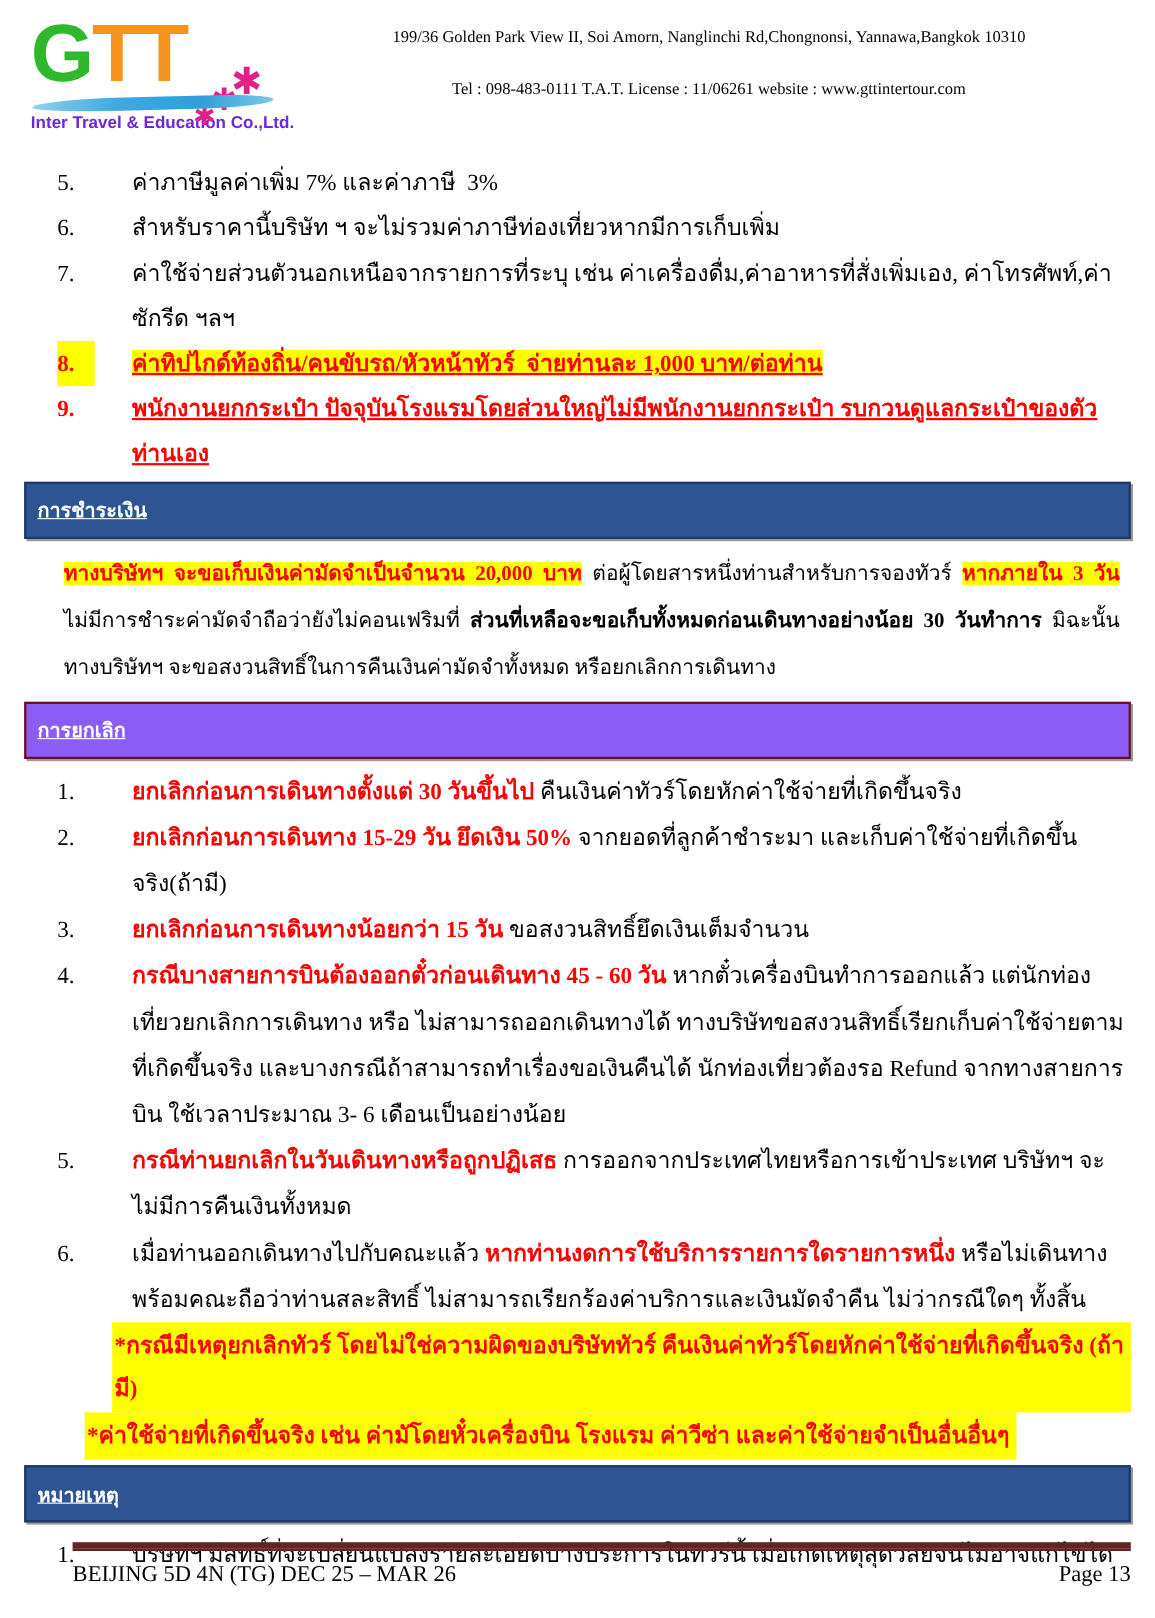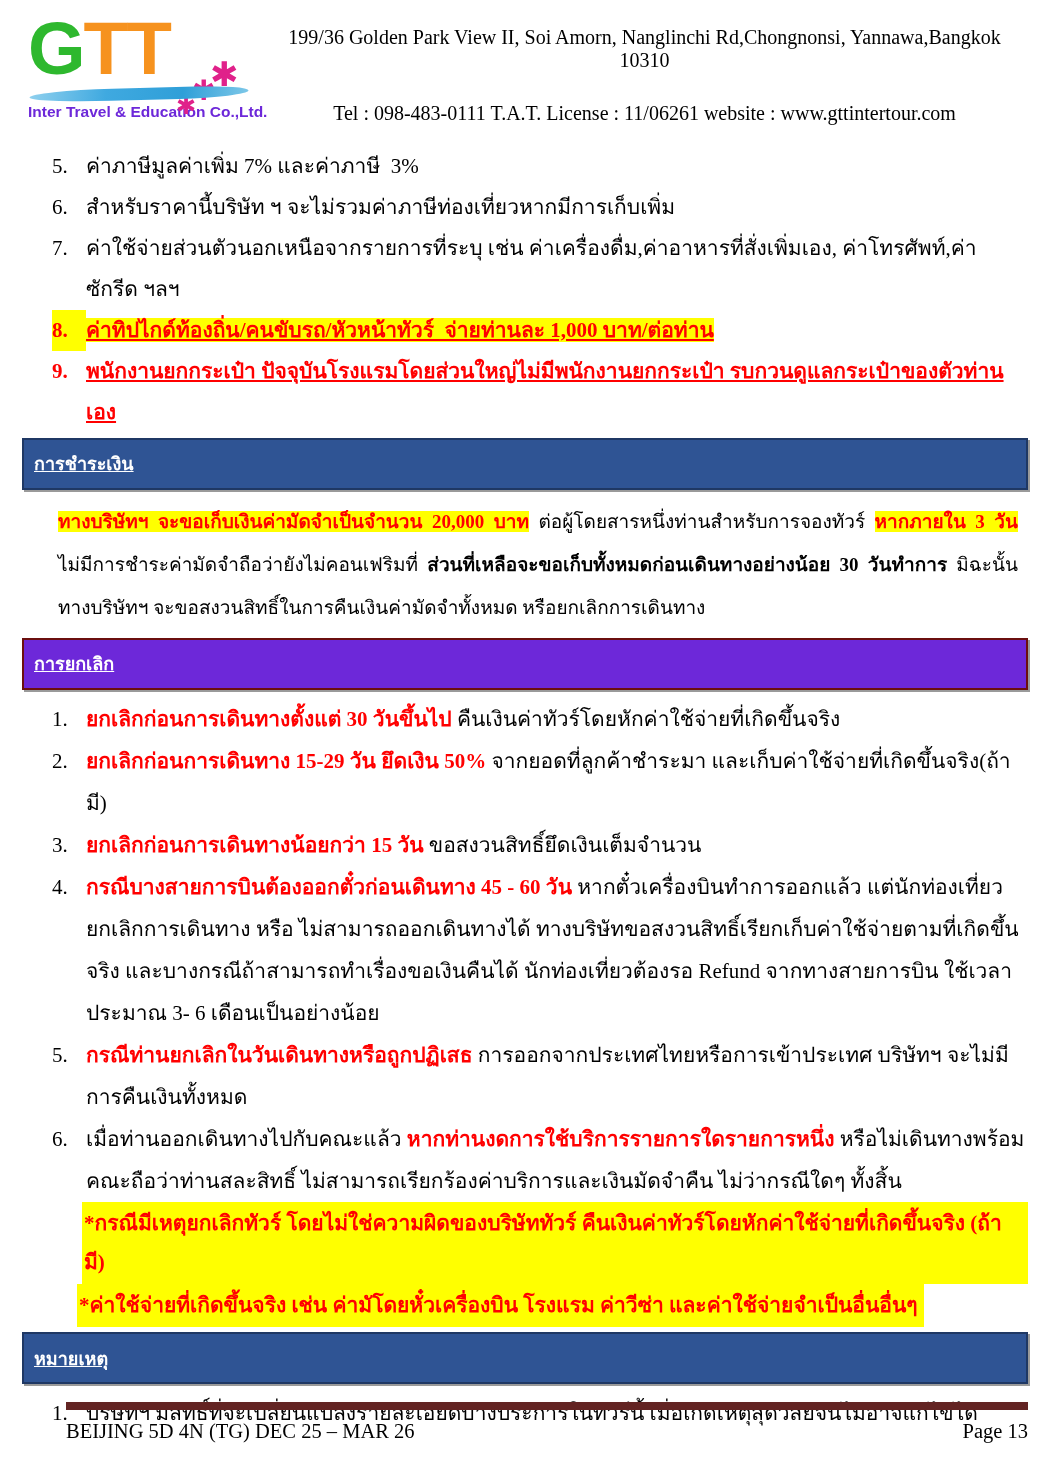--- a/index.html
+++ b/index.html
@@ -22,45 +22,45 @@
   .logo-flowers { position:absolute; left:148px; top:40px; width:80px; height:70px; color:#E0218A; }
   .logo-flowers span { position:absolute; font-family:"DejaVu Sans",sans-serif; }
   .fl1 { font-size:34px; left:34px; top:0; }
   .fl2 { font-size:28px; left:16px; top:20px; }
   .fl3 { font-size:24px; left:0px; top:38px; }
   .logo-stroke { width:218px; height:12px; margin:4px 0 3px 2px;
     background:linear-gradient(90deg,#8fd0ee 0%,#3fa9e0 35%,#2f9fd8 70%,#7cc7e8 100%);
     border-radius:60% 40% 50% 60% / 90% 70% 90% 70%;
     transform:skewX(-8deg) rotate(-1.5deg); }
   .logo-company { font-family:"Liberation Sans","DejaVu Sans",sans-serif; font-weight:bold; font-size:15.5px; color:#6d28d9; white-space:nowrap; }
-  .header-text { flex:1; text-align:center; font-size:20px; padding-top:12px; }
+  .header-text { flex:1; text-align:center; font-size:15px; padding-top:12px; }
   .header-text .line1 { margin-bottom:30px; }
   
   .content { padding:0 22px; }
   .li { display:flex; font-size:21px; line-height:1.95; white-space:pre-wrap; }
   .li .num { flex:none; width:34px; margin-left:30px; }
-  .li .txt { flex:1; white-space:pre-wrap; }
+  .li .txt { flex:1; white-space:pre-wrap;margin-left:34px; }
   .cancel .li, .remarks .li { line-height:2.0; }
   
   .b { font-weight:bold; }
   .r { color:#FF0000; }
   .u { text-decoration:underline; }
   .y { background:#FFFF00; }
   
   .banner { height:52px; margin-top:5px; display:flex; align-items:center;
     padding-left:10px; font-size:18px; font-weight:bold; color:#ffffff;
     text-decoration:underline; }
   .banner-blue { background:#2F5494; border:2px solid #1F3864; box-shadow:2px 2px 0 #9a9a9a; }
-  .banner-red  { background:#6d28d9; border:2px solid #6b0f0f; box-shadow:2px 2px 0 #9a9a9a; }
+  .banner-red  { background:#8b5cf6; border:2px solid #6b0f0f; box-shadow:2px 2px 0 #9a9a9a; }
   
   .payment-para { margin:10px 10px 8px 36px; font-size:19px; line-height:2.28;
     text-align:justify; white-space:pre-wrap; }
   
   .hl-note { font-size:21px; line-height:1.87; margin-left:55px; }
-  .hl-note.first { margin-left:60px; }
+  .hl-note.first { margin-left:80px; }
   .hl-note span { background:#FFFF00; color:#FF0000; font-weight:bold; display:inline-block; padding:2px 6px 2px 2px; }
   
   .footer { position:absolute; left:22px; right:22px; bottom:28px;padding-left:44px; }
   .footer-bar { height:2px; border-top:6px solid #632423; border-bottom:2px solid #632423; }
   .footer-row { display:flex; justify-content:space-between; font-size:20.5px; margin-top:10px; }
 </style>
 </head>
 <body>
 
 <div class="page">

